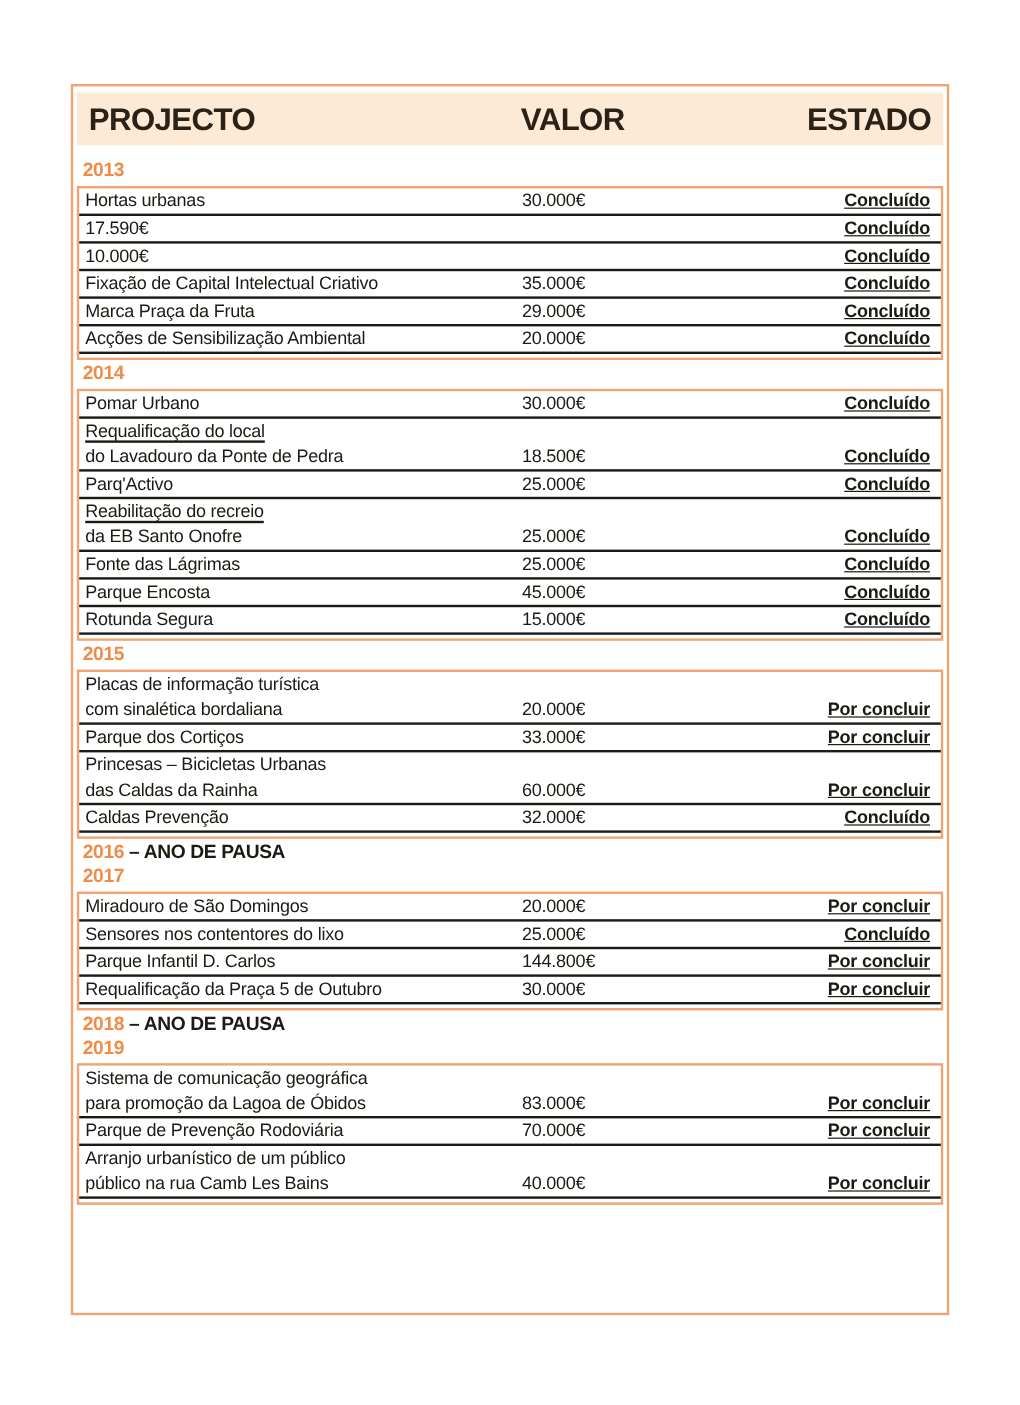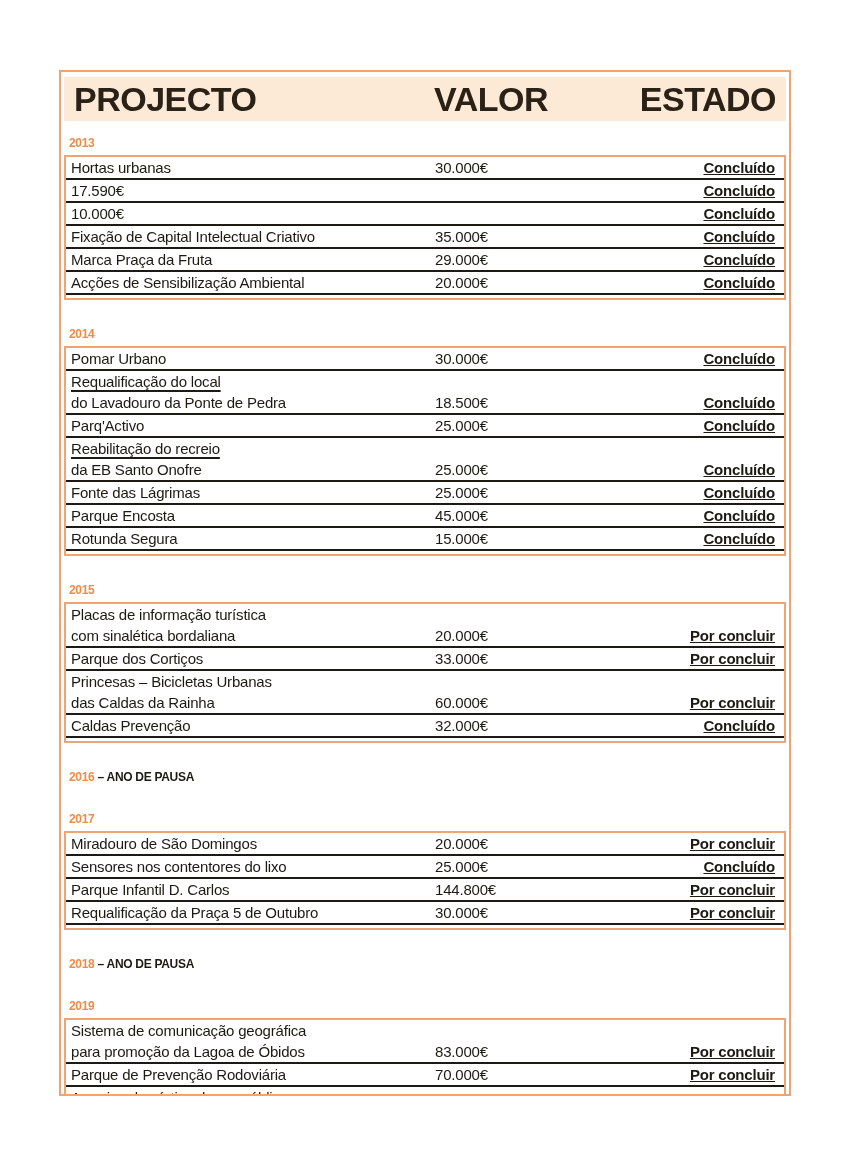--- a/index.html
+++ b/index.html
@@ -18,30 +18,30 @@
   }
   .frame{
     position:absolute;left:59px;top:70px;width:732px;height:1026px;
     border:2px solid var(--border-orange);
     padding:5px 3px;overflow:hidden;
   }
   .thead{
     height:44px;background:var(--header-bg);
     display:flex;align-items:center;
     padding:0 10px;
-    font-weight:700;font-size:34px;letter-spacing:-0.5px;color:var(--header-ink);
+    font-weight:700;font-size:26px;letter-spacing:-0.5px;color:var(--header-ink);
   }
   .thead .col-project{width:360px;}
   .thead .col-value{width:170px;}
   .thead .col-status{flex:1;text-align:right;}
-  .section{margin-top:26px;}
+  .section{margin-top:4px;}
   .section.first{margin-top:14px;}
   .year-line{
     margin:0 0 4px 5px;height:16px;line-height:16px;
-    font-weight:700;font-size:12px;letter-spacing:-0.3px;
+    font-weight:700;font-size:16px;letter-spacing:-0.3px;
   }
   .year-line .year{color:var(--accent);}
   .year-line .note{color:var(--ink);text-align:right;}
   .box{
     border:2px solid var(--border-orange);
     padding-bottom:3px;
   }
   .row{border-bottom:2px solid var(--ink);}
   .line{
     height:21px;display:flex;align-items:flex-end;

